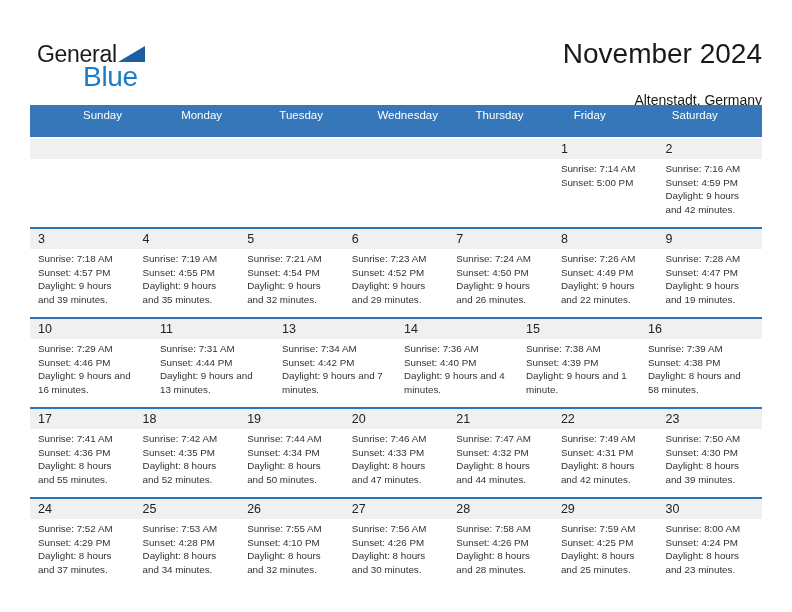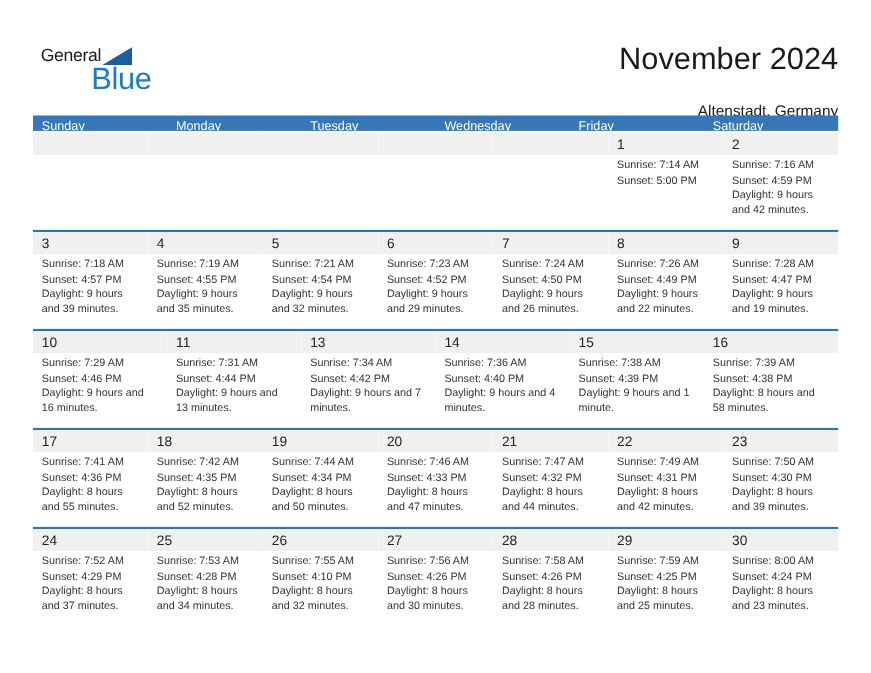--- a/index.html
+++ b/index.html
@@ -16,36 +16,37 @@
   }
   .page {
     position:relative;
     width:792px;
     height:612px;
     background:#ffffff;
     overflow:hidden;
   }
   
   .logo { position:absolute; left:37px; top:43px; }
-  .logo-line1 { display:flex; align-items:flex-start; font-size:16px; letter-spacing:-0.3px; color:#1a1a1a; line-height:1; }
+  .logo-line1 { display:flex; align-items:center; font-size:23px; letter-spacing:-0.3px; color:#1a1a1a; line-height:1; }
   .logo-triangle {
     width:0; height:0;
     border-bottom:16px solid var(--logo-triangle-blue);
     border-left:27px solid transparent;
     margin-left:1px; margin-bottom:2px;
   }
   .logo-line2 { font-size:28px; letter-spacing:-0.3px; color:var(--logo-blue); line-height:1; margin-left:46px; margin-top:-3px; }
   .title { position:absolute; top:38px; right:30px; font-size:28px; color:#1a1a1a; }
   .subtitle { position:absolute; top:92px; right:30px; font-size:14px; color:#1a1a1a;text-align:right; }
   
   .calendar { position:absolute; left:30px; top:105px; width:732px; }
   .weekday-row {
     display:flex;
     background:var(--header-blue);
-    height:14px;
+    height:32px;
+    padding-left:45px;
   }
   .wd-cell {
     flex:1 1 0;
     color:#ffffff;
     font-size:11.5px;
     line-height:20px;
     padding-left:8px;
     overflow:hidden;
     white-space:nowrap;
   }
@@ -90,20 +91,21 @@
 
   <div class="title">November 2024</div>
   <div class="subtitle">Altenstadt, Germany</div>
 
   <div class="calendar">
     <div class="weekday-row">
       <div class="wd-cell">Sunday</div>
       <div class="wd-cell">Monday</div>
       <div class="wd-cell">Tuesday</div>
       <div class="wd-cell">Wednesday</div>
+      <div class="wd-cell">Thursday</div>
       <div class="wd-cell">Friday</div>
       <div class="wd-cell">Saturday</div>
     </div>
     <div id="weeks">
         <div class="week-row first">
           <div class="day-cell">
             <div class="date-strip"></div>
           </div>
           <div class="day-cell">
             <div class="date-strip"></div>

